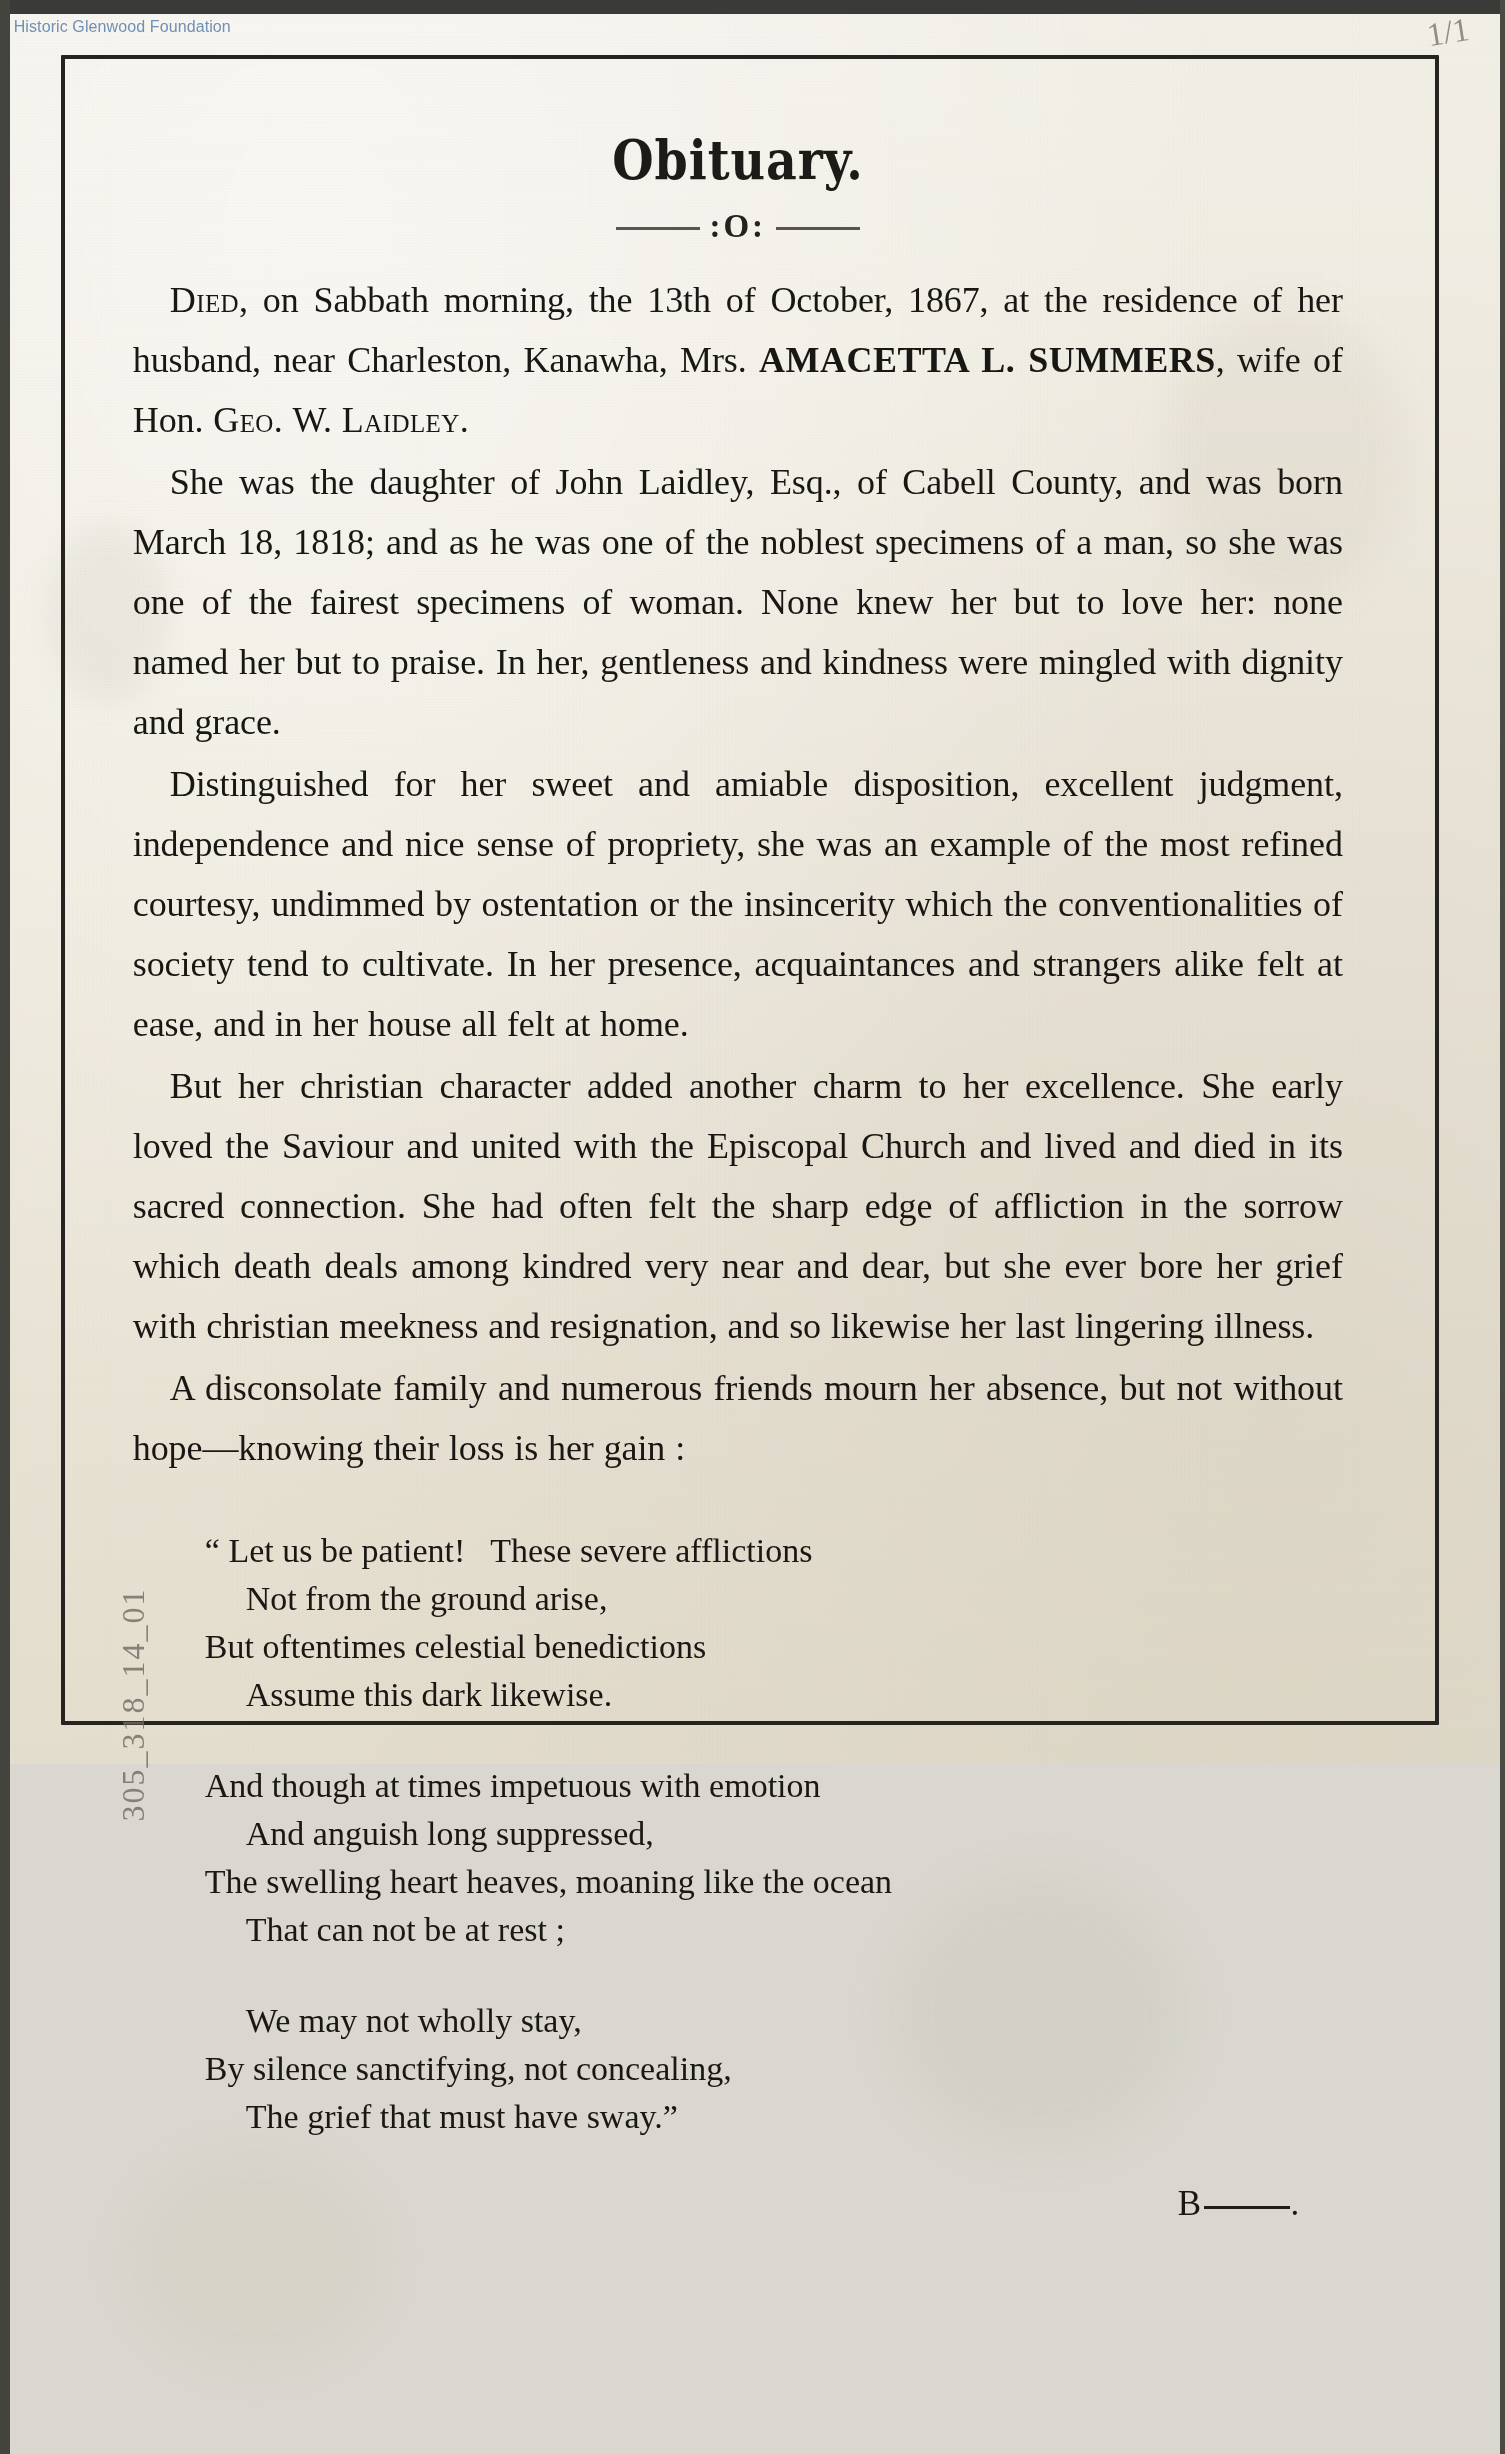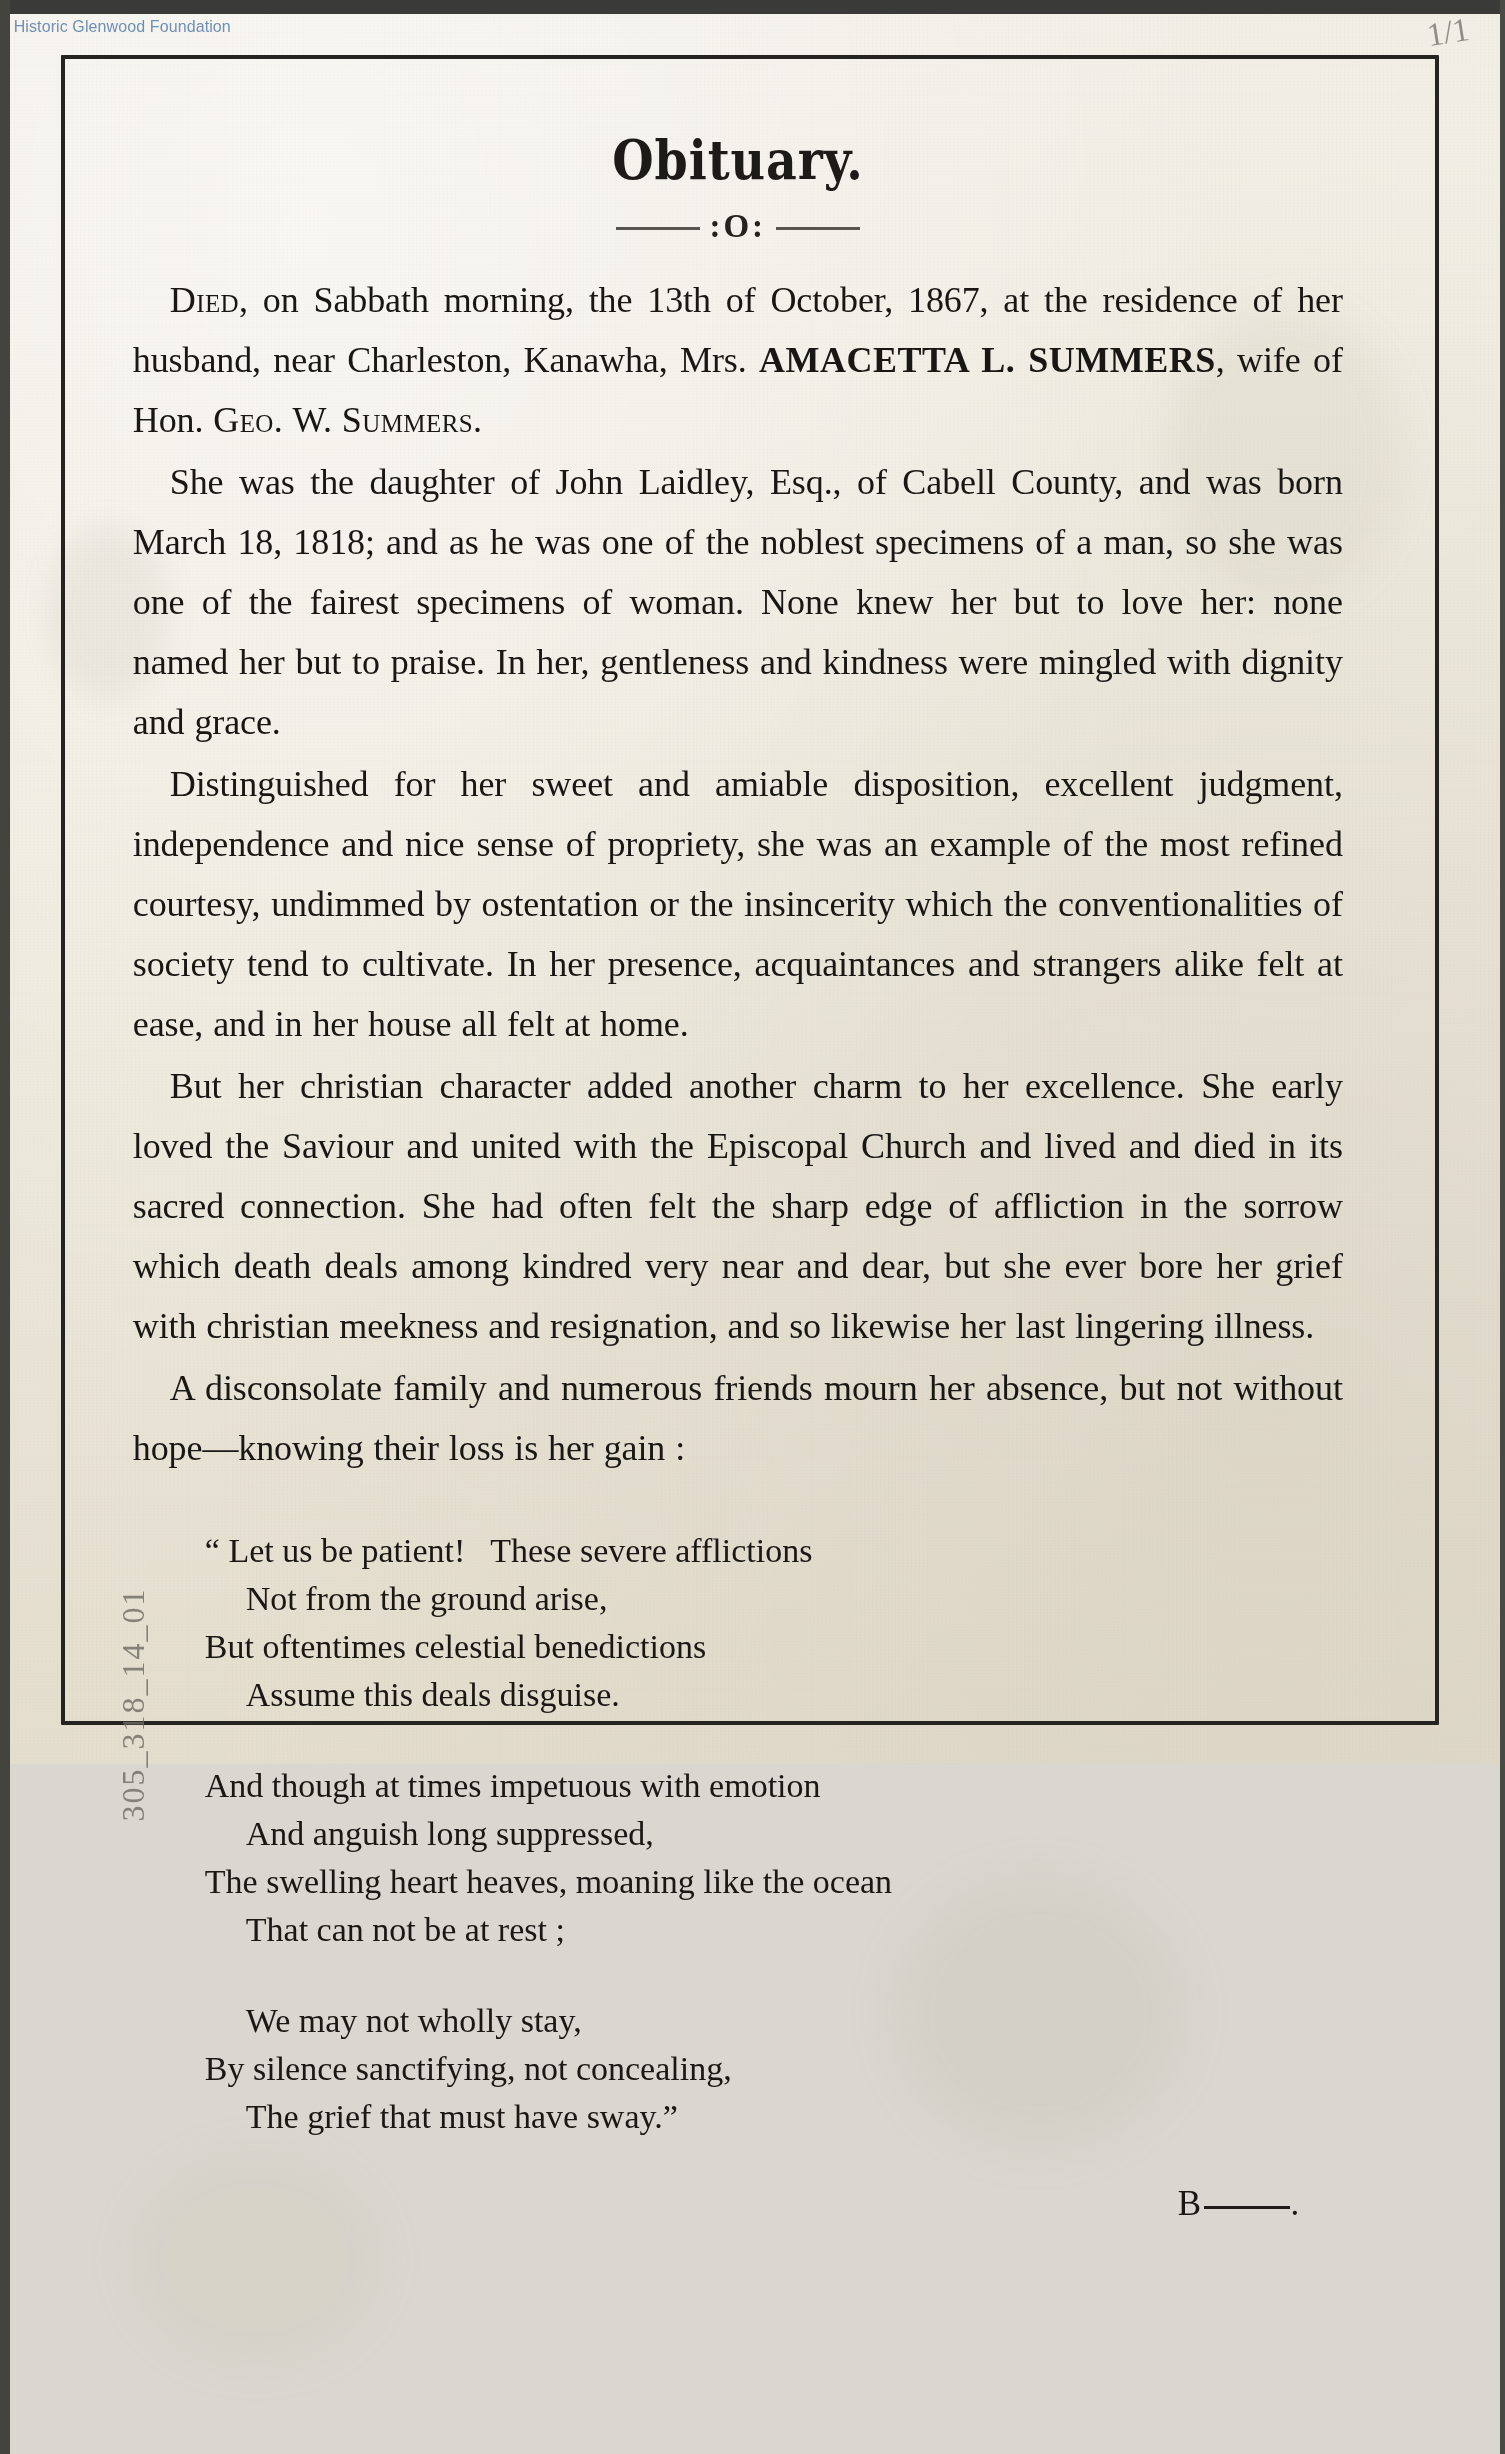--- a/index.html
+++ b/index.html
@@ -246,33 +246,33 @@
                 border-radius:1px;"></div>
 
     <div class="column">
 
       <h1 class="doc-title">Obituary.</h1>
 
       <div class="divider">
         <span class="dash-l"></span><span class="orn">:O:</span><span class="dash-r"></span>
       </div>
 
-      <p class="body"><span class="sc">Died</span>, on Sabbath morning, the 13th of October, 1867, at the residence of her husband, near Charleston, Kanawha, Mrs. <span class="bigname">AMACETTA L. SUMMERS</span>, wife of Hon. <span class="sc">Geo.</span> W. <span class="sc">Summers.</span></p>
+      <p class="body"><span class="sc">Died</span>, on Sabbath morning, the 13th of October, 1867, at the residence of her husband, near Charleston, Kanawha, Mrs. <span class="bigname">AMACETTA L. SUMMERS</span>, wife of Hon. <span class="sc">Geo.</span> W. <span class="sc">Laidley.</span></p>
       <p class="body">She was the daughter of John Laidley, Esq., of Cabell County, and was born March 18, 1818; and as he was one of the noblest specimens of a man, so she was one of the fairest specimens of woman. None knew her but to love her: none named her but to praise. In her, gentleness and kindness were mingled with dignity and grace.</p>
       <p class="body">Distinguished for her sweet and amiable disposition, excellent judgment, independence and nice sense of propriety, she was an example of the most refined courtesy, undimmed by ostentation or the insincerity which the conventionalities of society tend to cultivate. In her presence, acquaintances and strangers alike felt at ease, and in her house all felt at home.</p>
       <p class="body">But her christian character added another charm to her excellence. She early loved the Saviour and united with the Episcopal Church and lived and died in its sacred connection. She had often felt the sharp edge of affliction in the sorrow which death deals among kindred very near and dear, but she ever bore her grief with christian meekness and resignation, and so likewise her last lingering illness.</p>
       <p class="body">A disconsolate family and numerous friends mourn her absence, but not without hope—knowing their loss is her gain :</p>
 
       <div class="poem poem-indent-base">
 
         <div class="stanza">
           <span class="v">“ Let us be patient!   These severe afflictions</span>
           <span class="v ind">Not from the ground arise,</span>
           <span class="v">But oftentimes celestial benedictions</span>
-          <span class="v ind">Assume this deals disguise.</span>
+          <span class="v ind">Assume this dark likewise.</span>
         </div>
 
         <div class="stanza">
           <span class="v">And though at times impetuous with emotion</span>
           <span class="v ind">And anguish long suppressed,</span>
           <span class="v">The swelling heart heaves, moaning like the ocean</span>
           <span class="v ind">That can not be at rest ;</span>
         </div>
 
         <div class="stanza">

